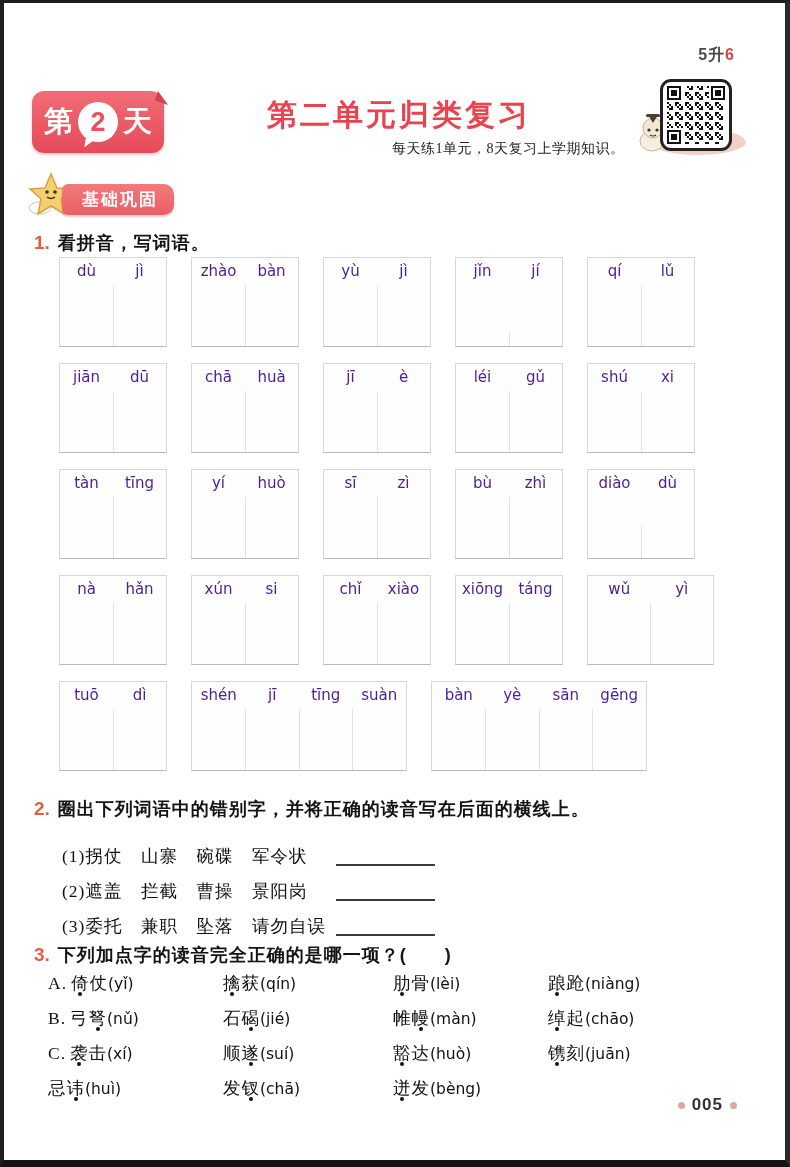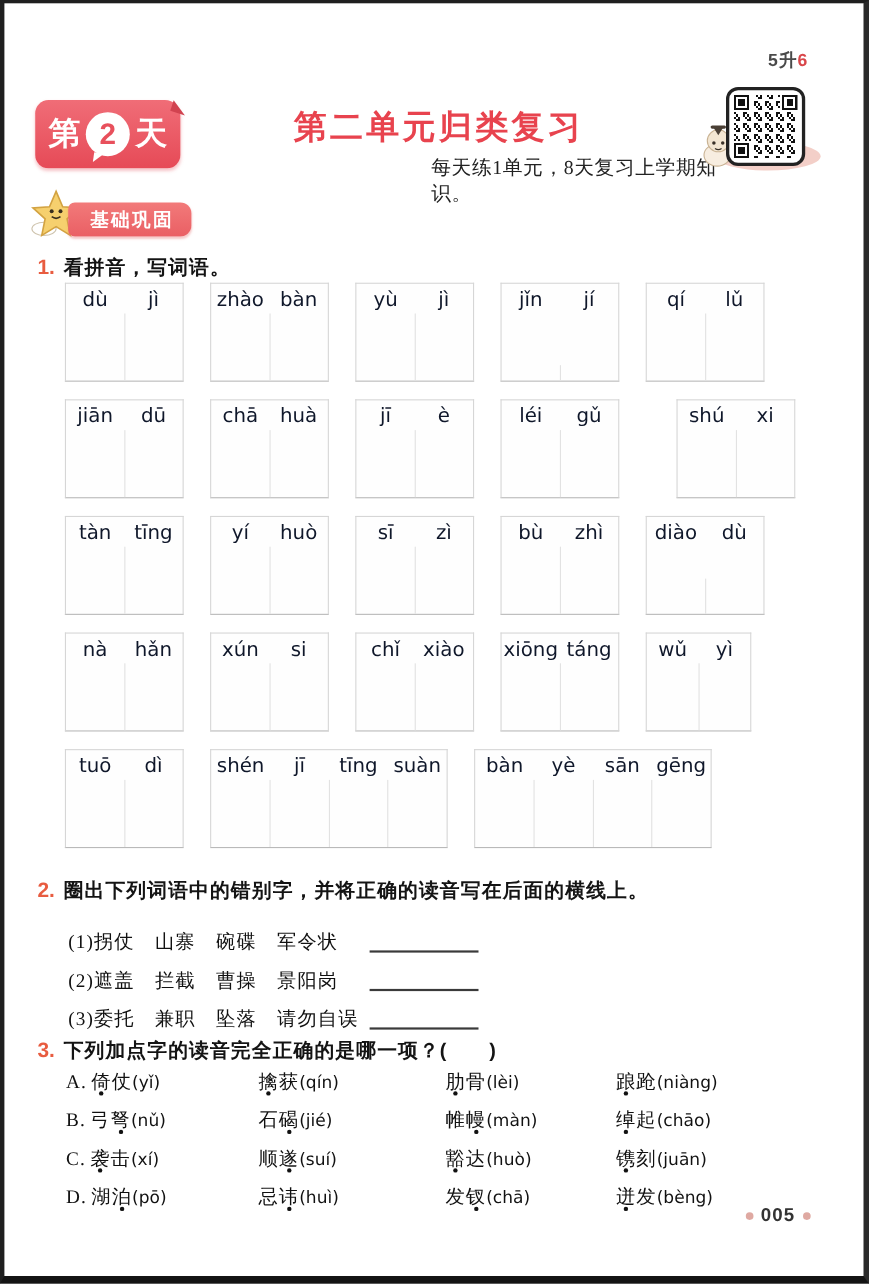--- a/index.html
+++ b/index.html
@@ -25,21 +25,21 @@
     border-left:14px solid #d14350; border-top:10px solid transparent; transform:rotate(18deg); }
   .day-badge .dchar { color:#fff; font-size:29px; font-weight:bold; }
   .day-circle { position:relative; width:40px; height:40px; background:#fff; border-radius:50%;
     display:flex; align-items:center; justify-content:center; }
   .day-circle::after { content:""; position:absolute; bottom:-6px; left:7px;
     border-top:9px solid #fff; border-right:9px solid transparent; transform:rotate(8deg); }
   .day-circle span { color:#e8505c; font-size:27px; font-weight:bold; }
   .main-title { position:absolute; left:230px; top:92px; width:330px; text-align:center;
     color:#e8434e; font-size:30px; font-weight:bold; letter-spacing:3px; }
   .subtitle { position:absolute; left:388px; top:137px; width:280px;
-    font-family:"Liberation Serif", serif; font-size:18px; color:#222; letter-spacing:.5px; }
+    font-family:"Liberation Serif", serif; font-size:14px; color:#222; letter-spacing:.5px; }
   
   .qr-wrap { position:absolute; left:634px; top:76px; width:116px; height:82px; }
   .qr-blob { position:absolute; left:12px; top:50px; width:96px; height:26px;
     background:#f3cfc8; border-radius:50%; }
   .qr-frame { position:absolute; left:22px; top:0; width:72px; height:72px; background:#fff;
     border:3px solid #222; border-radius:11px; padding:4px; }
   .mascot-squirrel { position:absolute; left:0; top:32px; }
   
   .section-badge { position:absolute; left:58px; top:181px; height:31px; padding:0 16px 0 20px;
     background:linear-gradient(180deg,#f27a7a,#ea5f64); border-radius:6px 10px 10px 6px;
@@ -50,33 +50,33 @@
   .q-head { position:absolute; left:30px; display:flex; gap:8px; align-items:baseline; }
   .q-num { color:#e85c40; font-size:19px; font-weight:bold; }
   .q-prompt { color:#141414; font-size:18px; font-weight:bold; letter-spacing:1px; }
   
   #q1-grid { position:absolute; left:55px; top:254px; width:700px; }
   .prow-line { display:flex; gap:24px; margin-bottom:16px; }
   .pgroup { height:90px; border:1px solid #d6d6d6; border-bottom-color:#b9b9b9;
     display:flex; flex-direction:column; background:#fefefe; }
   .psyls { display:flex; height:27px; padding-top:4px; }
   .psyl { flex:1; text-align:center; font-family:"DejaVu Sans", sans-serif;
-    font-size:18px; color:#0f172a; }
+    font-size:15px; color:#4c1d95; }
   .pcells { flex:1; display:flex; }
   .pcell { flex:1; }
   .pcell + .pcell { border-left:1px solid #e2e2e2; }
   
   #q2-items { position:absolute; left:58px; top:836px; width:480px;
     font-family:"Liberation Serif", serif; }
   .q2-item { position:relative; height:35px; line-height:35px; font-size:17.5px;
     color:#111; letter-spacing:1px; }
   .q2-line { position:absolute; left:274px; top:25px; width:99px;
     border-bottom:2px solid #3a3a3a; }
   
-  #q3-options { position:absolute; left:56px; top:963px; display:grid;
+  #q3-options { position:absolute; left:44px; top:963px; display:grid;
     grid-template-columns:175px 170px 155px auto; row-gap:0;
     font-family:"Liberation Serif", serif; }
   .q3-cell { height:35px; line-height:35px; font-size:17.5px; color:#111; letter-spacing:1px; }
   .q3-label { margin-right:4px; font-family:"Liberation Serif", serif; }
   .dotchar { position:relative; }
   .dotchar::after { content:""; position:absolute; left:50%; margin-left:-2px; bottom:-3px;
     width:4px; height:4px; border-radius:50%; background:#111; }
   .q3-pinyin { font-family:"DejaVu Sans", sans-serif; font-size:15.5px; letter-spacing:0; }
   
   .page-num { position:absolute; top:1092px; right:48px; display:flex; align-items:center; gap:7px; }
@@ -434,21 +434,21 @@
         <div class="pgroup" style="width: 108px; justify-content: flex-end;">
           <div class="psyls">
             <span class="psyl">léi</span>
             <span class="psyl">gǔ</span>
           </div>
           <div class="pcells">
             <span class="pcell"></span>
             <span class="pcell"></span>
           </div>
         </div>
-        <div class="pgroup" style="width: 108px; margin-left: 28px;">
+        <div class="pgroup" style="width: 108px;">
           <div class="psyls">
             <span class="psyl">shú</span>
             <span class="psyl">xi</span>
           </div>
           <div class="pcells">
             <span class="pcell"></span>
             <span class="pcell"></span>
           </div>
         </div>
       </div>
@@ -538,21 +538,21 @@
         <div class="pgroup" style="width: 108px;">
           <div class="psyls">
             <span class="psyl">xiōng</span>
             <span class="psyl">táng</span>
           </div>
           <div class="pcells">
             <span class="pcell"></span>
             <span class="pcell"></span>
           </div>
         </div>
-        <div class="pgroup" style="width: 96px;">
+        <div class="pgroup" style="width: 127px;">
           <div class="psyls">
             <span class="psyl">wǔ</span>
             <span class="psyl">yì</span>
           </div>
           <div class="pcells">
             <span class="pcell"></span>
             <span class="pcell"></span>
           </div>
         </div>
       </div>
@@ -618,21 +618,20 @@
       <div class="q3-cell"><span class="dotchar">肋</span><span>骨</span><span class="q3-pinyin">(lèi)</span></div>
       <div class="q3-cell"><span class="dotchar">踉</span><span>跄</span><span class="q3-pinyin">(niàng)</span></div>
       <div class="q3-cell"><span class="q3-label">B.</span><span>弓</span><span class="dotchar">弩</span><span class="q3-pinyin">(nǔ)</span></div>
       <div class="q3-cell"><span>石</span><span class="dotchar">碣</span><span class="q3-pinyin">(jié)</span></div>
       <div class="q3-cell"><span>帷</span><span class="dotchar">幔</span><span class="q3-pinyin">(màn)</span></div>
       <div class="q3-cell"><span class="dotchar">绰</span><span>起</span><span class="q3-pinyin">(chāo)</span></div>
       <div class="q3-cell"><span class="q3-label">C.</span><span class="dotchar">袭</span><span>击</span><span class="q3-pinyin">(xí)</span></div>
       <div class="q3-cell"><span>顺</span><span class="dotchar">遂</span><span class="q3-pinyin">(suí)</span></div>
       <div class="q3-cell"><span class="dotchar">豁</span><span>达</span><span class="q3-pinyin">(huò)</span></div>
       <div class="q3-cell"><span class="dotchar">镌</span><span>刻</span><span class="q3-pinyin">(juān)</span></div>
-      <div class="q3-cell"><span class="q3-label">D.</span><span>湖</span><span class="dotchar">泊</span><span class="q3-pinyin">(pō)</span></div>
       <div class="q3-cell"><span>忌</span><span class="dotchar">讳</span><span class="q3-pinyin">(huì)</span></div>
       <div class="q3-cell"><span>发</span><span class="dotchar">钗</span><span class="q3-pinyin">(chā)</span></div>
       <div class="q3-cell"><span class="dotchar">迸</span><span>发</span><span class="q3-pinyin">(bèng)</span></div>
     </div>
 
   <div class="page-num">
     <span class="pn-dot"></span>
     <span class="pn">005</span>
     <span class="pn-dot"></span>
   </div>

